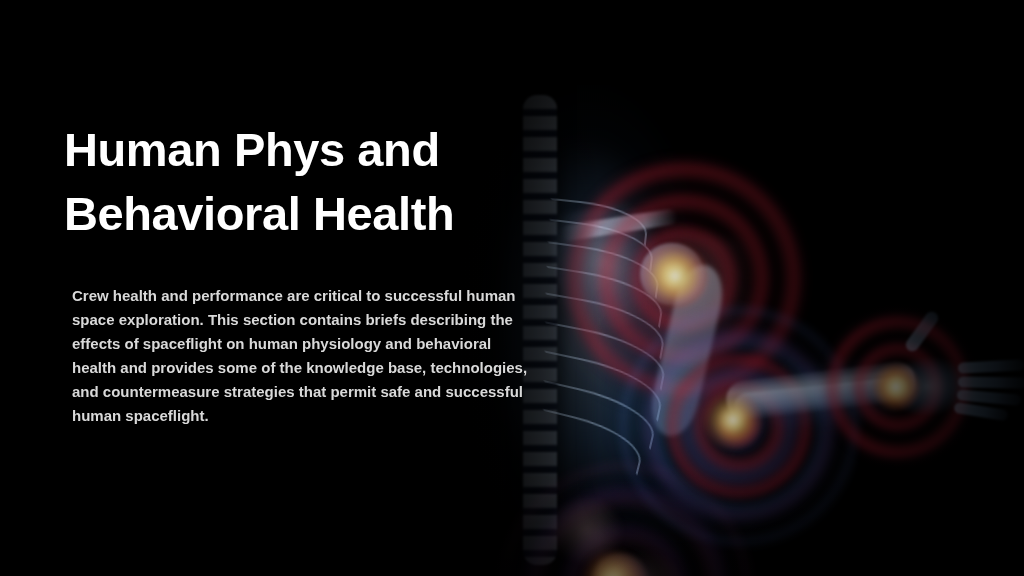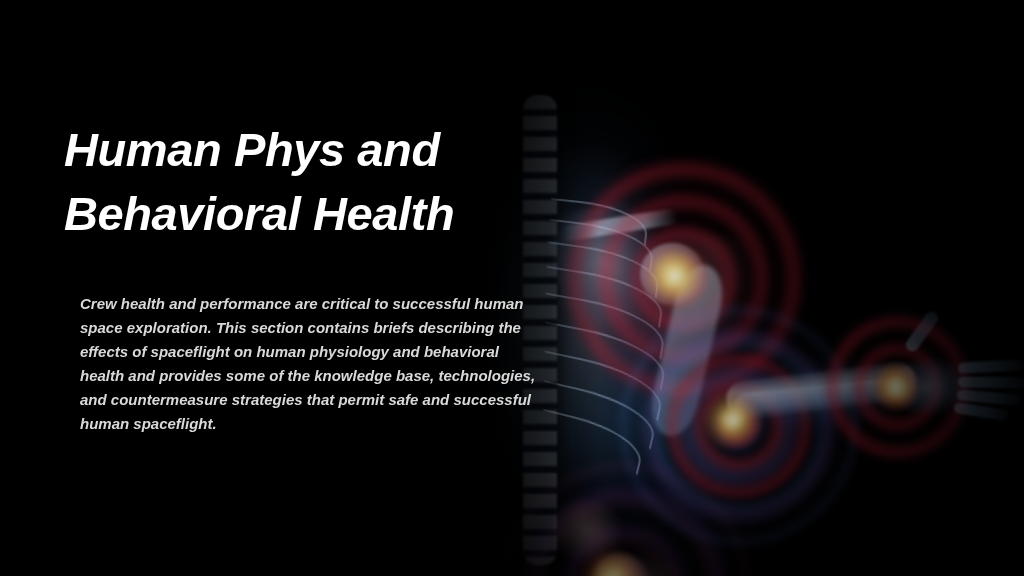--- a/index.html
+++ b/index.html
@@ -402,37 +402,36 @@
     filter: blur(12px);
   }
 
   
   #text-block {
     position: absolute;
     left: 64px;
     top: 118px;
     width: 470px;
     z-index: 60;
-    font-style: italic;
   }
   #title {
     color: #ffffff;
     font-size: 47px;
     font-weight: bold;
     line-height: 64px;
     letter-spacing: -0.4px;
     margin: 0;
     white-space: pre-line;
   }
   #body-text {
     color: #d9d9d9;
     font-size: 15px;
     font-weight: bold;
     line-height: 24px;
-    margin: 16px;
+    margin: 8px;
     padding-top: 30px;
     width: 462px;
   }
 </style>
 </head>
 <body>
 
 <div id="slide">
 
   <div id="artwork">

